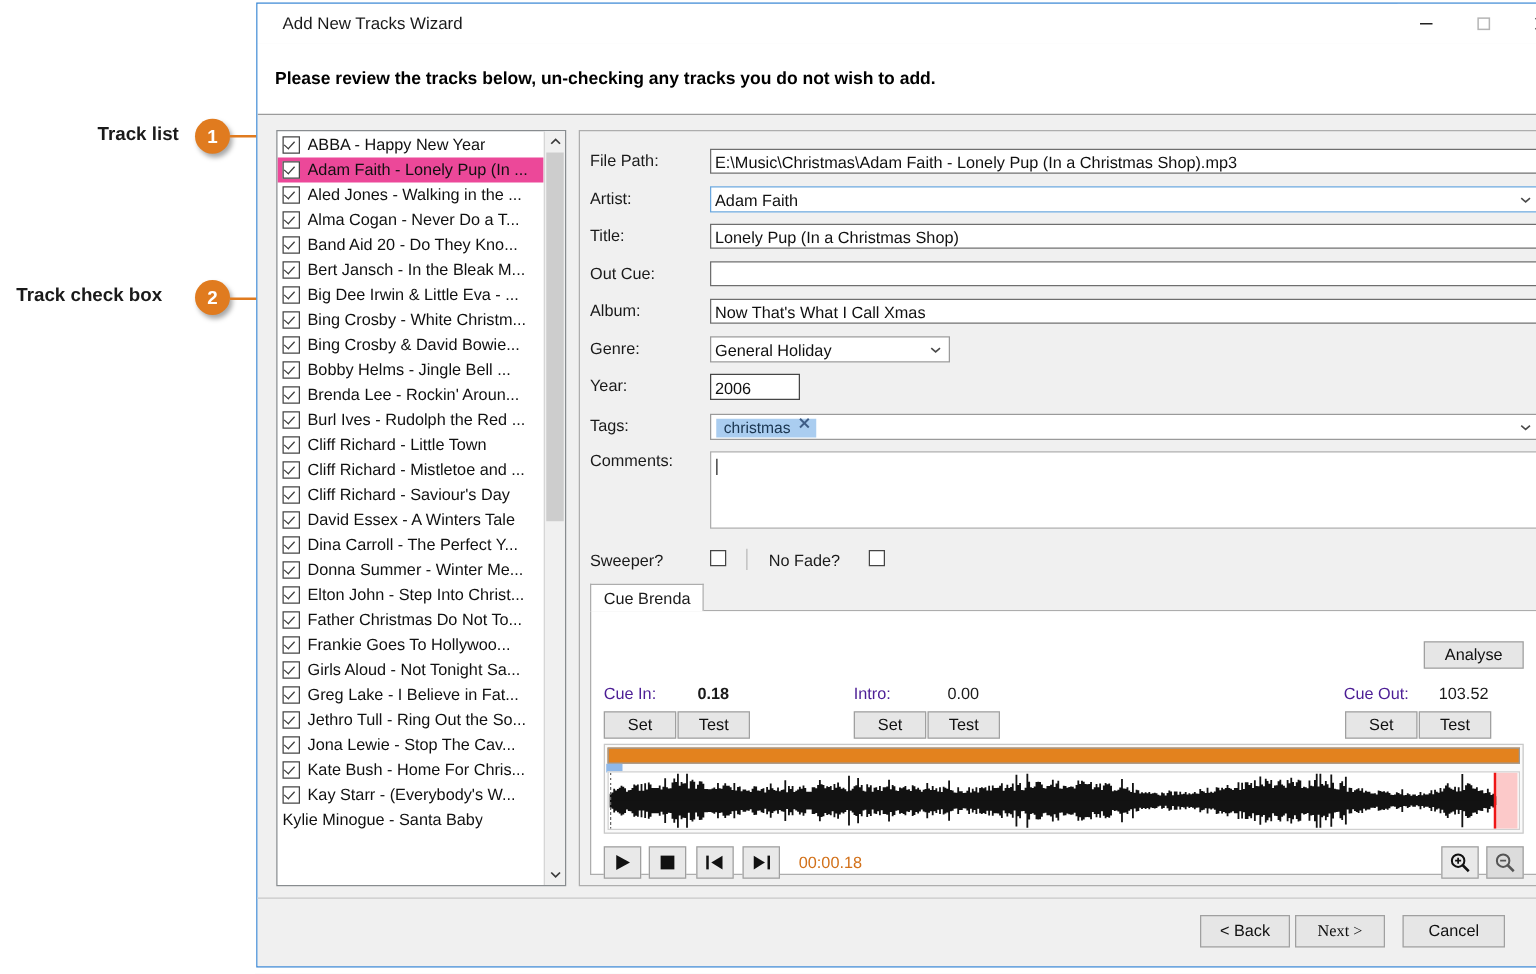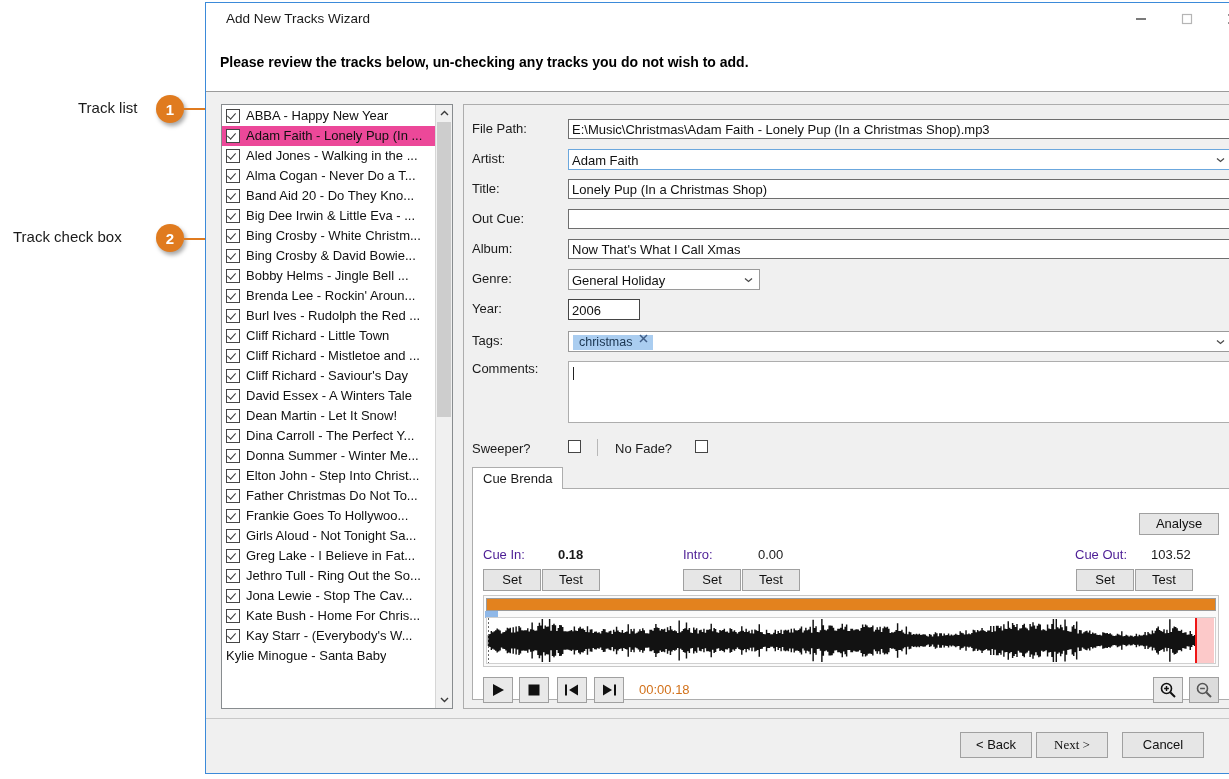--- a/index.html
+++ b/index.html
@@ -205,21 +205,21 @@
     border-top:1px solid #c8c8c8;
   }
   .fbtn{
     position:absolute;top:13px;height:26px;width:72px;background:#e6e6e6;
     border:1px solid #a0a0a0;box-sizing:border-box;font-size:13px;color:#101010;
     text-align:center;line-height:24px;cursor:default;
   }
 
   
   .callout-label{
-    position:absolute;font-size:15px;font-weight:normal;color:#1a1a1a;
+    position:absolute;font-size:15px;font-weight:bold;color:#1a1a1a;
     white-space:nowrap;
   }
   .badge{
     position:absolute;width:28px;height:28px;background:#e07b1f;color:#fff;
     font-size:15px;font-weight:bold;display:flex;align-items:center;
     justify-content:center;
     box-shadow:2px 3px 4px rgba(0,0,0,0.35);
   }
   .badge.round{border-radius:50%;}
   .badge.sq{border-radius:6px;}
@@ -285,20 +285,24 @@
           <div class="track-row">
             <span class="track-cb"></span>
             <span class="track-label">Alma Cogan - Never Do a T...</span>
           </div>
           <div class="track-row">
             <span class="track-cb"></span>
             <span class="track-label">Band Aid 20 - Do They Kno...</span>
           </div>
           <div class="track-row">
             <span class="track-cb"></span>
+            <span class="track-label">Bert Jansch - In the Bleak M...</span>
+          </div>
+          <div class="track-row">
+            <span class="track-cb"></span>
             <span class="track-label">Big Dee Irwin &amp; Little Eva - ...</span>
           </div>
           <div class="track-row">
             <span class="track-cb"></span>
             <span class="track-label">Bing Crosby - White Christm...</span>
           </div>
           <div class="track-row">
             <span class="track-cb"></span>
             <span class="track-label">Bing Crosby &amp; David Bowie...</span>
           </div>
@@ -322,24 +326,20 @@
             <span class="track-cb"></span>
             <span class="track-label">Cliff Richard - Mistletoe and ...</span>
           </div>
           <div class="track-row">
             <span class="track-cb"></span>
             <span class="track-label">Cliff Richard - Saviour's Day</span>
           </div>
           <div class="track-row">
             <span class="track-cb"></span>
             <span class="track-label">David Essex - A Winters Tale</span>
-          </div>
-          <div class="track-row">
-            <span class="track-cb"></span>
-            <span class="track-label">Dean Martin - Let It Snow!</span>
           </div>
           <div class="track-row">
             <span class="track-cb"></span>
             <span class="track-label">Dina Carroll - The Perfect Y...</span>
           </div>
           <div class="track-row">
             <span class="track-cb"></span>
             <span class="track-label">Donna Summer - Winter Me...</span>
           </div>
           <div class="track-row">

